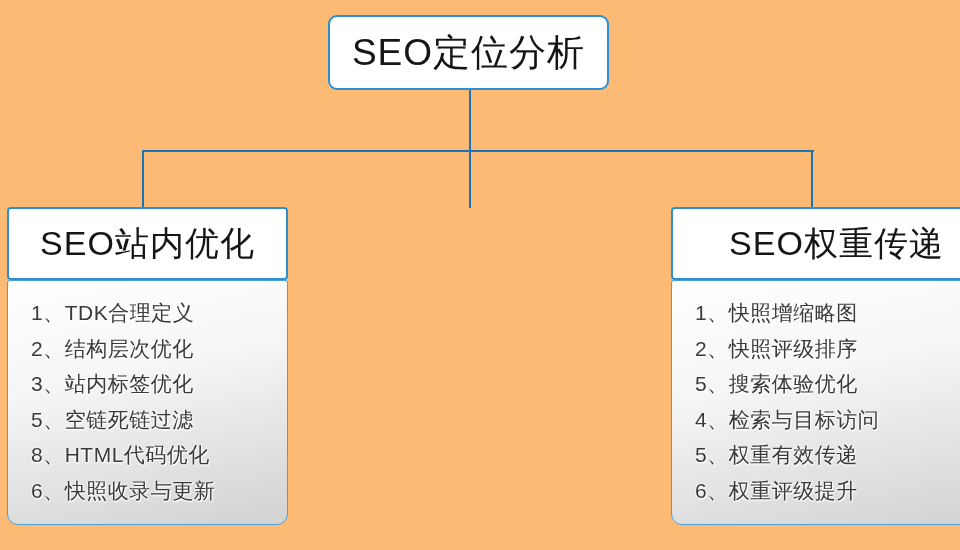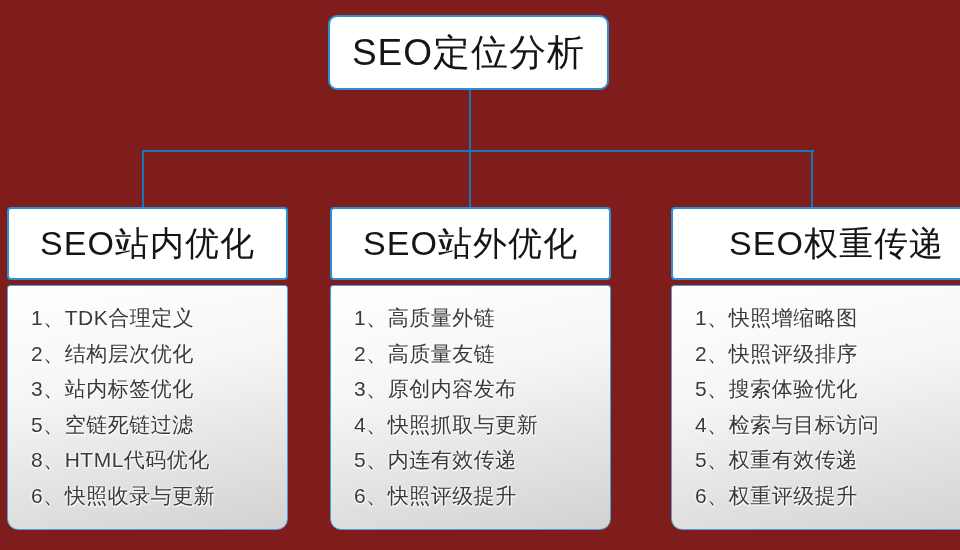--- a/index.html
+++ b/index.html
@@ -5,21 +5,21 @@
   html, body {
     margin: 0;
     padding: 0;
     background: #ffffff;
     font-family: "Liberation Sans", "DejaVu Sans", sans-serif;
   }
   .canvas {
     position: relative;
     width: 960px;
     height: 550px;
-    background: #7f1d1d;
+    background: #fdba74;
     overflow: hidden;
   }
 
   
   .line {
     position: absolute;
     background: #1b74b8;
   }
   .line.h { height: 2px; }
   .line.v { width: 2px; }
@@ -67,21 +67,20 @@
     display: flex;
     align-items: center;
     justify-content: center;
     font-size: 34px;
     color: #151515;
     letter-spacing: 1px;
   }
 
   .column-panel {
     box-sizing: border-box;
-    margin-top: 5px;
     width: 100%;
     height: 245px;
     border: 1px solid #4ea0da;
     border-radius: 3px 3px 11px 11px;
     background: linear-gradient(168deg, #ffffff 0%, #f6f6f6 38%, #e2e2e2 72%, #d2d2d2 100%);
     padding: 14px 10px 0 23px;
   }
 
   .item-list {
     list-style: none;
@@ -121,35 +120,20 @@
         <li>1、TDK合理定义</li>
         <li>2、结构层次优化</li>
         <li>3、站内标签优化</li>
         <li>5、空链死链过滤</li>
         <li>8、HTML代码优化</li>
         <li>6、快照收录与更新</li>
       </ul>
     </div>
   </div>
 
-  <div class="column" id="column-offsite">
-    <div class="column-header">
-      <span>SEO站外优化</span>
-    </div>
-    <div class="column-panel">
-      <ul class="item-list">
-        <li>1、高质量外链</li>
-        <li>2、高质量友链</li>
-        <li>3、原创内容发布</li>
-        <li>4、快照抓取与更新</li>
-        <li>5、内连有效传递</li>
-        <li>6、快照评级提升</li>
-      </ul>
-    </div>
-  </div>
 
   <div class="column" id="column-weight">
     <div class="column-header">
       <span>SEO权重传递</span>
     </div>
     <div class="column-panel">
       <ul class="item-list">
         <li>1、快照增缩略图</li>
         <li>2、快照评级排序</li>
         <li>5、搜索体验优化</li>

